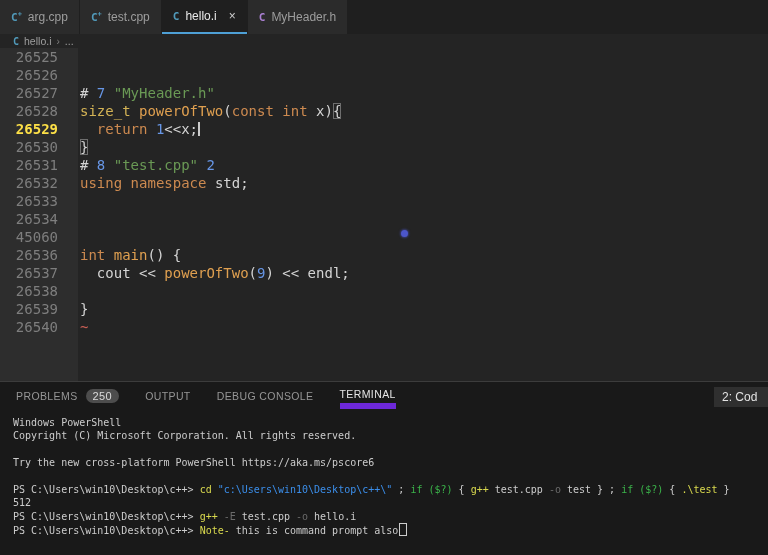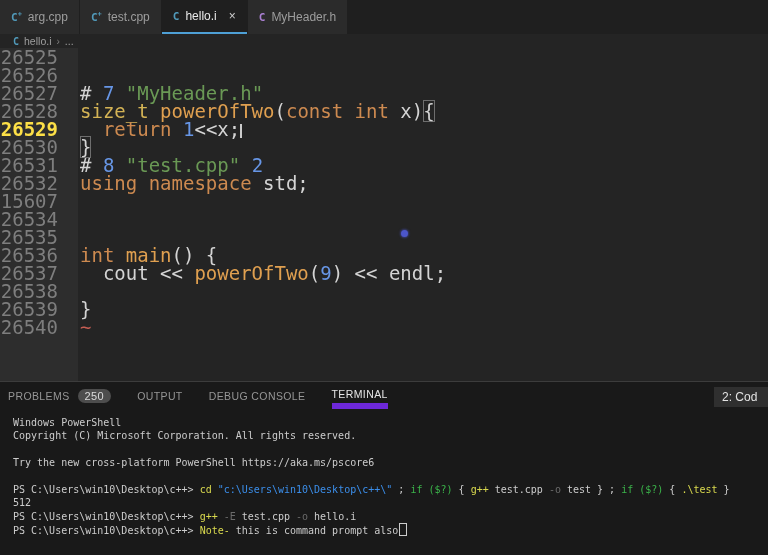--- a/index.html
+++ b/index.html
@@ -16,21 +16,21 @@
   .tclose{margin-left:12px;color:#cfcfcf;font-size:12px;line-height:1;}
 
   
   .breadcrumb{height:14px;display:flex;align-items:center;background:#242424;color:#9f9f9f;
               font-size:10.5px;padding-left:13px;gap:5px;}
   .bc-icon{font-family:"DejaVu Sans Mono",monospace;font-weight:bold;font-size:10px;color:#519aba;}
   .bc-sep{color:#7d7d7d;font-size:10px;}
 
   
   .editor{position:relative;height:333px;background:#242424;overflow:hidden;
-          font-family:"DejaVu Sans Mono",monospace;font-size:19px;}
+          font-family:"DejaVu Sans Mono",monospace;font-size:14px;}
   .gutterbg{position:absolute;left:0;top:0;width:78px;height:100%;background:#2d2d2d;}
   .rows{position:relative;}
   .row{display:flex;height:18px;line-height:18px;white-space:pre;}
   .ln{width:58px;flex:none;text-align:right;color:#7e7e7e;}
   .row.active .ln{color:#fde047;font-weight:bold;}
   .code{padding-left:22px;}
   .tk-pp{color:#d4d4d4}
   .tk-plain{color:#d4d4d4}
   .tk-num{color:#6796e6}
   .tk-str{color:#6a9955}
@@ -39,21 +39,21 @@
   .tk-fn{color:#e0a050}
   .tk-err{color:#c75e54}
   .tk-match{color:#d4d4d4;box-shadow:inset 0 0 0 1px #6e6e6e;}
   .caret{display:inline-block;width:1.5px;height:14px;background:#cccccc;vertical-align:-2px;}
   .blue-dot{position:absolute;left:401px;top:182px;width:7px;height:7px;border-radius:50%;
             background:#4c56c9;box-shadow:0 0 2px 1px rgba(76,86,201,.5);}
 
   
   .panel{position:relative;height:174px;background:#191919;border-top:1px solid #3c3c3c;
          box-sizing:border-box;}
-  .panel-tabs{display:flex;align-items:center;height:28px;padding-left:8px;gap:26px;}
+  .panel-tabs{display:flex;align-items:center;height:28px;padding-left:16px;gap:26px;}
   .ptab{display:flex;align-items:center;font-size:10.5px;letter-spacing:.4px;color:#969696;
         cursor:pointer;position:relative;height:100%;}
   .ptab.active{color:#e6e6e6;}
   .ptab.active .ptab-label{border-bottom:6px solid #6d28d9;padding-bottom:3px;margin-bottom:-4px;}
   .badge{margin-left:8px;background:#4d4d4d;color:#dadada;font-size:11px;border-radius:8px;
          padding:1px 7px;}
   .tsel{position:absolute;right:0;top:5px;background:#2f2f2f;color:#e4e4e4;font-size:12px;
         padding:3px 2px 3px 8px;white-space:nowrap;overflow:hidden;width:44px;}
   .terminal{padding:6px 0 0 13px;font-family:"DejaVu Sans Mono",monospace;font-size:10px;
             line-height:13.4px;white-space:pre;}
@@ -101,23 +101,23 @@
     <div class="gutterbg"></div>
     <div class="rows" id="rows">
         <div class="row"><div class="ln">26525</div><div class="code"></div></div>
         <div class="row"><div class="ln">26526</div><div class="code"></div></div>
         <div class="row"><div class="ln">26527</div><div class="code"><span class="tk-pp"># </span><span class="tk-num">7</span><span class="tk-pp"> </span><span class="tk-str">"MyHeader.h"</span></div></div>
         <div class="row"><div class="ln">26528</div><div class="code"><span class="tk-type">size_t</span><span class="tk-plain"> </span><span class="tk-fn">powerOfTwo</span><span class="tk-plain">(</span><span class="tk-kw">const</span><span class="tk-plain"> </span><span class="tk-kw">int</span><span class="tk-plain"> x)</span><span class="tk-match">{</span></div></div>
         <div class="row active"><div class="ln">26529</div><div class="code"><span class="tk-plain">  </span><span class="tk-kw">return</span><span class="tk-plain"> </span><span class="tk-num">1</span><span class="tk-plain">&lt;&lt;x;</span><span class="caret"></span></div></div>
         <div class="row"><div class="ln">26530</div><div class="code"><span class="tk-match">}</span></div></div>
         <div class="row"><div class="ln">26531</div><div class="code"><span class="tk-pp"># </span><span class="tk-num">8</span><span class="tk-pp"> </span><span class="tk-str">"test.cpp"</span><span class="tk-pp"> </span><span class="tk-num">2</span></div></div>
         <div class="row"><div class="ln">26532</div><div class="code"><span class="tk-kw">using</span><span class="tk-plain"> </span><span class="tk-kw">namespace</span><span class="tk-plain"> std;</span></div></div>
-        <div class="row"><div class="ln">15607</div><div class="code"></div></div>
+        <div class="row"><div class="ln">26533</div><div class="code"></div></div>
         <div class="row"><div class="ln">26534</div><div class="code"></div></div>
-        <div class="row"><div class="ln">26535</div><div class="code"></div></div>
+        <div class="row"><div class="ln">45060</div><div class="code"></div></div>
         <div class="row"><div class="ln">26536</div><div class="code"><span class="tk-kw">int</span><span class="tk-plain"> </span><span class="tk-fn">main</span><span class="tk-plain">() {</span></div></div>
         <div class="row"><div class="ln">26537</div><div class="code"><span class="tk-plain">  cout &lt;&lt; </span><span class="tk-fn">powerOfTwo</span><span class="tk-plain">(</span><span class="tk-num">9</span><span class="tk-plain">) &lt;&lt; endl;</span></div></div>
         <div class="row"><div class="ln">26538</div><div class="code"></div></div>
         <div class="row"><div class="ln">26539</div><div class="code"><span class="tk-plain">}</span></div></div>
         <div class="row"><div class="ln">26540</div><div class="code"><span class="tk-err">~</span></div></div>
       </div>
     <div class="blue-dot"></div>
   </div>
 
   <div class="panel">

